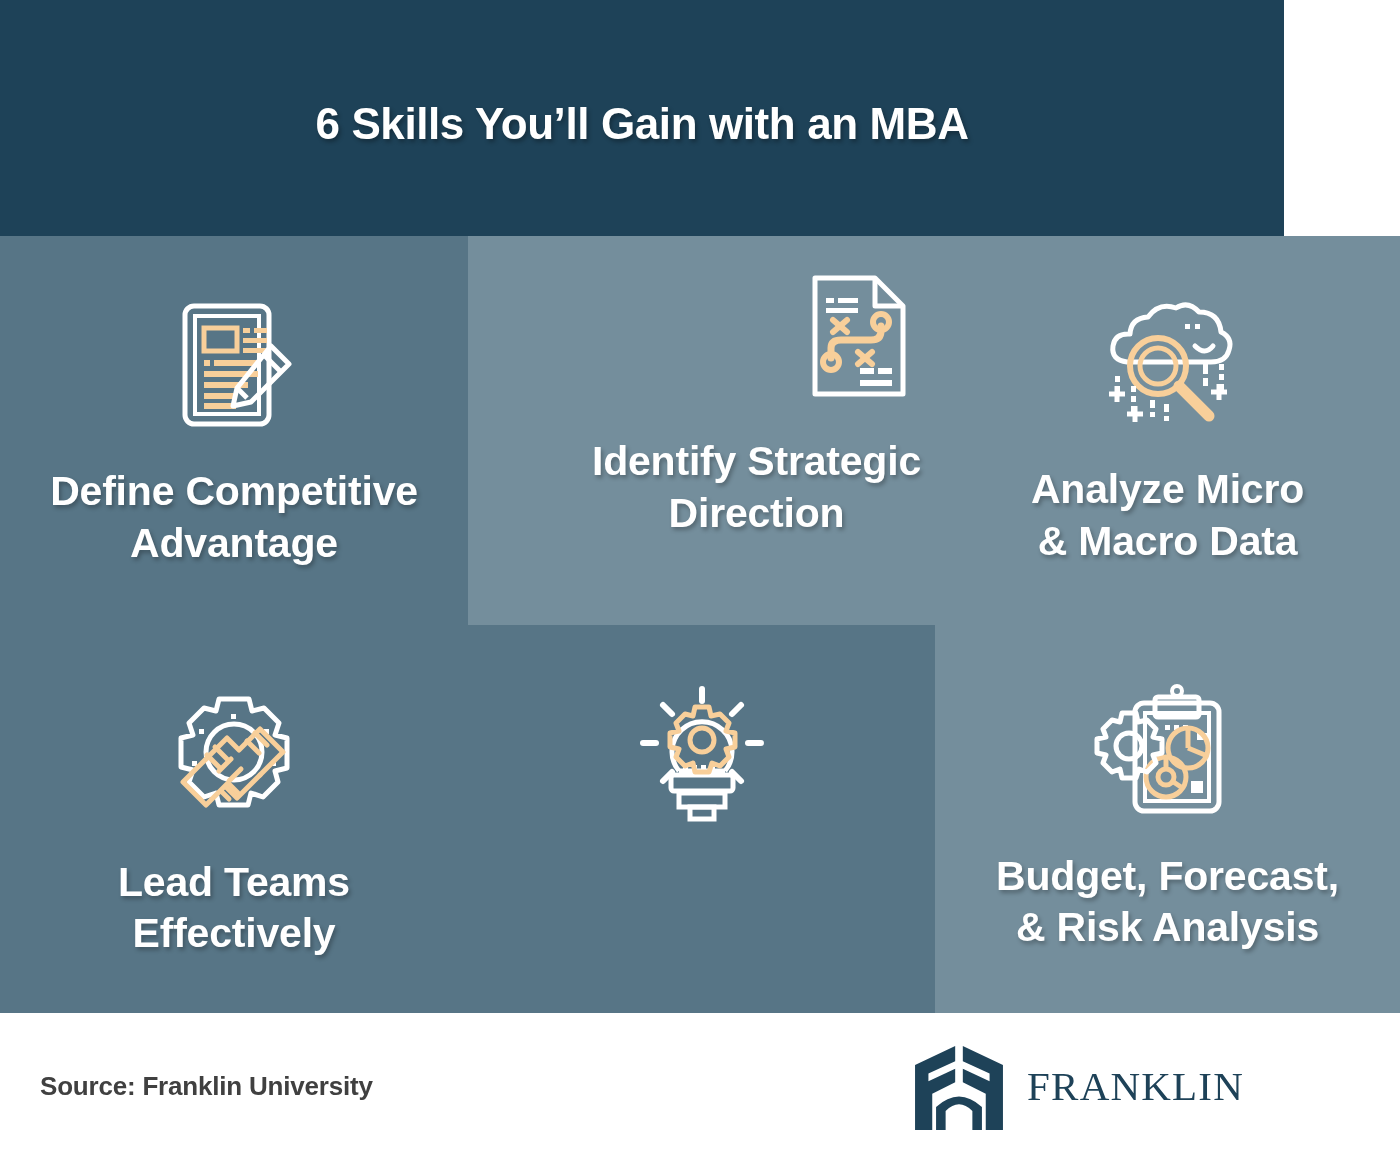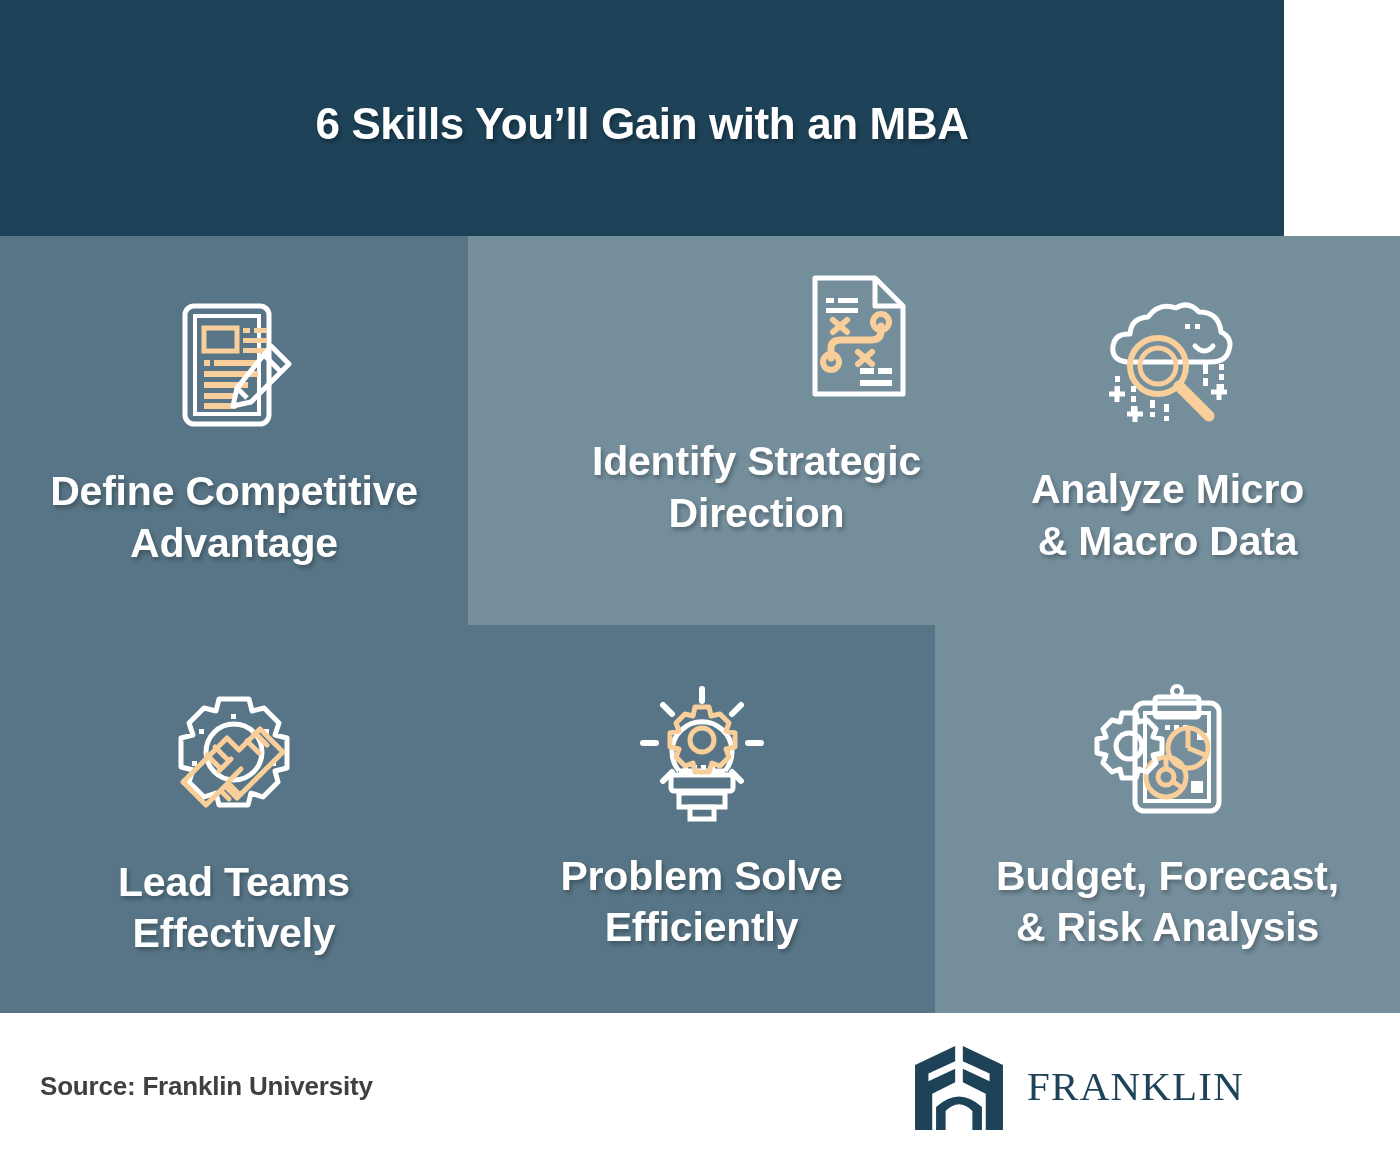--- a/index.html
+++ b/index.html
@@ -284,22 +284,20 @@
             <rect x="65" y="90" width="5" height="5"></rect>
             <rect x="74" y="90" width="5" height="5"></rect>
             <rect x="83" y="90" width="5" height="5"></rect>
           </g>
           <g fill="none" stroke="#F8CF9A" stroke-width="5" stroke-linejoin="round">
             <path d="M68 32 H82 L84 41 L93 39 L102 48 L99 56 L108 58 V72 L99 74 L102 82 L93 91 L85 88 L82 97 H68 L66 88 L58 91 L49 82 L52 74 L43 72 V58 L52 56 L49 48 L58 39 L66 41 Z"></path>
             <circle cx="75" cy="65" r="12"></circle>
           </g>
         </svg>
       </div>
-      <div class="cell-label">Problem Solve
-Efficiently</div>
     </div>
 
     <div class="cell light c6">
       <div class="icon-wrap">
         <svg viewBox="0 0 150 150" xmlns="http://www.w3.org/2000/svg">
           <rect x="42" y="28" width="84" height="108" rx="9" fill="none" stroke="#FFFFFF" stroke-width="5"></rect>
           <rect x="52" y="38" width="64" height="88" fill="none" stroke="#FFFFFF" stroke-width="4"></rect>
           <rect x="62" y="22" width="44" height="20" rx="3" fill="none" stroke="#FFFFFF" stroke-width="5"></rect>
           <circle cx="84" cy="16" r="5" fill="none" stroke="#FFFFFF" stroke-width="4"></circle>
           <g fill="#FFFFFF">

